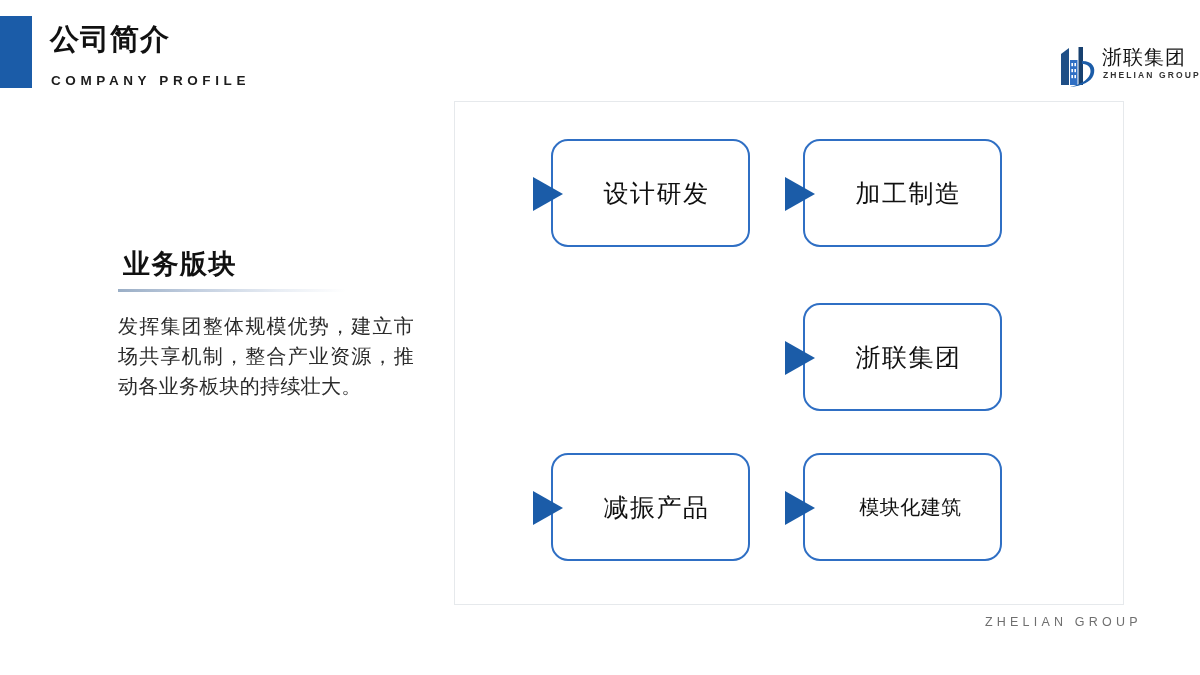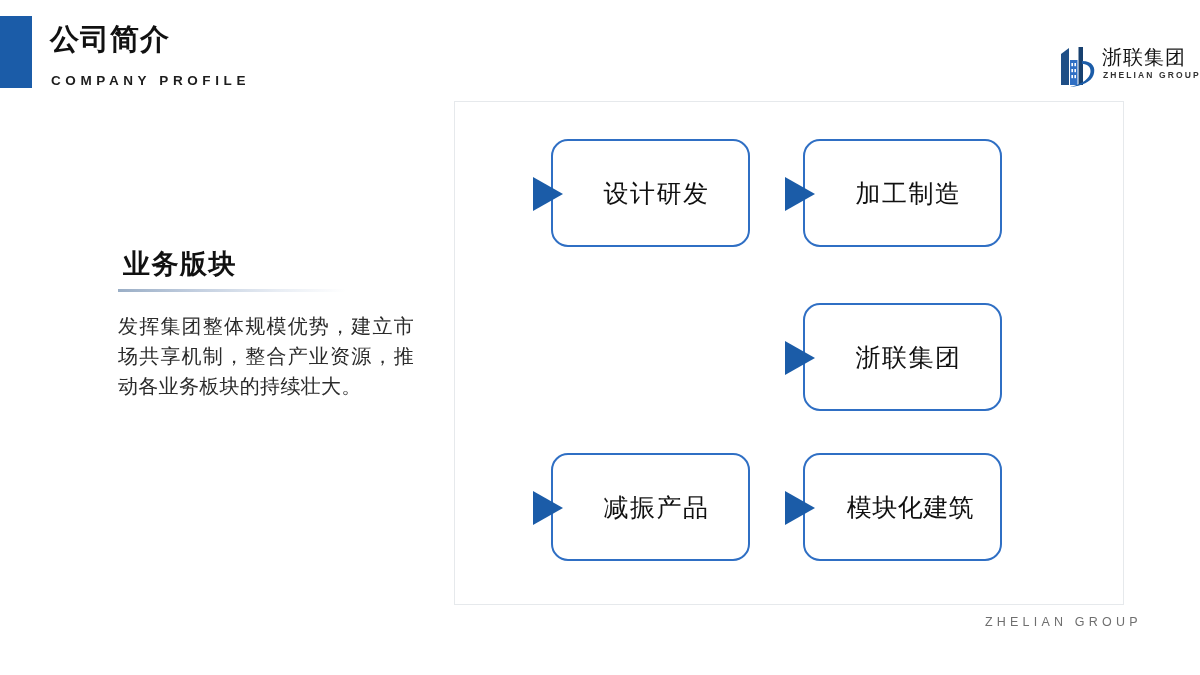--- a/index.html
+++ b/index.html
@@ -163,21 +163,21 @@
   }
   .cell-label {
     font-size: 25px;
     color: #111111;
     letter-spacing: 1.5px;
     white-space: nowrap;
     margin-left: 12px;
     font-family: "DejaVu Sans", sans-serif;
   }
   .cell-label.wide {
-    font-size: 25px;
+    font-size: 20px;
     margin-left: 16px;
     letter-spacing: 0.5px;
   }
   .cell-arrow {
     position: absolute;
     left: -18px;
     top: 38px;
     width: 0;
     height: 0;
     border-top: 17px solid transparent;

